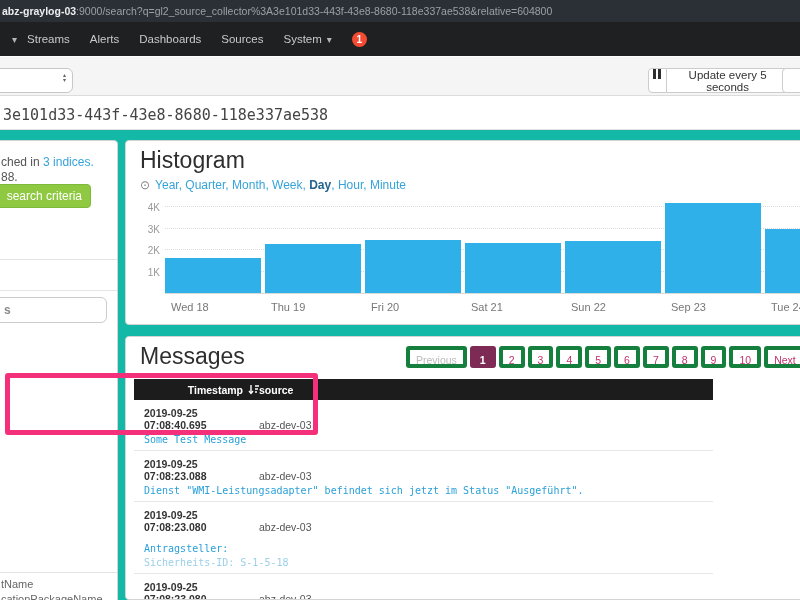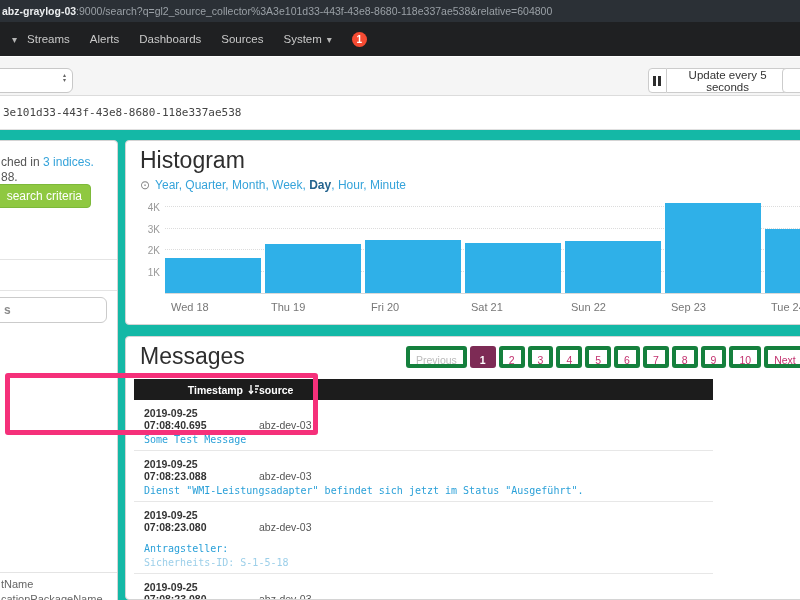--- a/index.html
+++ b/index.html
@@ -27,34 +27,34 @@
 
   
   #toolbar { position:absolute; top:56px; left:0; width:800px; height:40px;
     background:#f5f5f5; border-top:1px solid #ffffff; border-bottom:1px solid #dcdcdc; }
   #saved-search-select { position:absolute; left:-30px; top:11px; width:103px; height:25px;
     background:#fff; border:1px solid #c8c8c8; border-radius:6px; }
   #saved-search-select .stepper { position:absolute; right:6px; top:4px; color:#666;
     font-size:6px; line-height:5px; display:flex; flex-direction:column; align-items:center; }
   #refresh-group { position:absolute; left:648px; top:11px; display:flex; }
   .tbtn { height:25px; background:#fff; border:1px solid #ccc; color:#333;
-    font-size:11.5px; display:flex; align-items:center; cursor:pointer;
+    font-size:11.5px; display:flex; align-items:flex-start; cursor:pointer;
     font-family:"Liberation Sans", sans-serif; }
   #pause-btn { width:22px; border-radius:4px 0 0 4px; justify-content:center; }
   #update-btn { border-left:none; border-radius:0 4px 4px 0; padding:0 10px; gap:6px; }
   #update-btn .caret { font-size:9px; color:#333; }
   .pause-glyph { display:inline-block; width:3px; height:10px; background:#2e2e2e;
     box-shadow:5px 0 0 #2e2e2e; margin-right:5px; }
   #partial-btn { position:absolute; left:782px; top:11px; width:34px; height:25px;
     background:#fff; border:1px solid #ccc; border-radius:4px; color:#555; font-size:11px; }
 
   
   #queryrow { position:absolute; top:96px; left:0; width:800px; height:34px;
     background:#fff; border-bottom:1px solid #e0e0e0;
-    font-family:"DejaVu Sans Mono", monospace; font-size:11px; color:#444;
+    font-family:"DejaVu Sans Mono", monospace; font-size:15px; color:#444;
     padding:10px 14px 0 3px; white-space:nowrap; }
 
   
   #content { position:absolute; top:130px; left:0; width:800px; height:540px;
     background:#14b8a6; }
 
   
   #sidebar { position:absolute; left:-30px; top:10px; width:148px; height:560px;
     background:#fff; border:1px solid #d4d4d4; border-radius:4px; }
   #sidebar .inner { position:absolute; left:30px; right:6px; top:0; }

